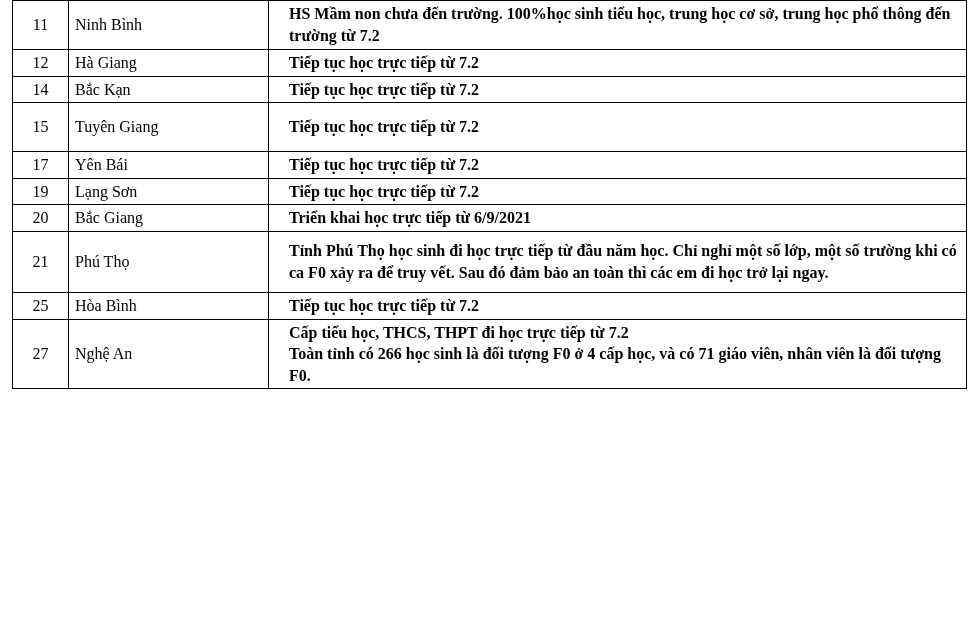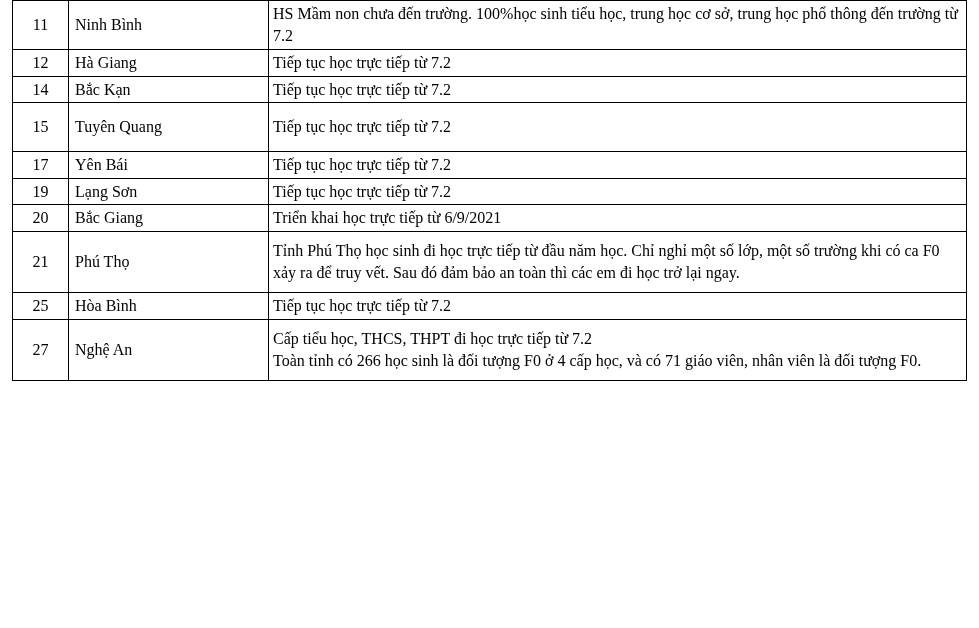--- a/index.html
+++ b/index.html
@@ -31,21 +31,22 @@
     border: 1px solid #000;
     padding: 2px 6px;
     vertical-align: middle;
     line-height: 1.35;
     font-size: 16px;
   }
   td.num {
     text-align: center;
   }
   td.desc {
-    padding-left: 4px;
+    padding-left: 20px;
+    font-weight: bold;
   }
   .tall td {
     height: 44px;
   }
   .taller td {
     height: 56px;
   }
   .cut {
     white-space: normal;
   }
@@ -71,21 +72,21 @@
           <td>Hà Giang</td>
           <td class="desc cut"> Tiếp tục học trực tiếp từ 7.2</td>
         </tr>
         <tr>
           <td class="num">14</td>
           <td>Bắc Kạn</td>
           <td class="desc cut"> Tiếp tục học trực tiếp từ 7.2</td>
         </tr>
         <tr class="tall">
           <td class="num">15</td>
-          <td>Tuyên Quang</td>
+          <td>Tuyên Giang</td>
           <td class="desc cut"> Tiếp tục học trực tiếp từ 7.2</td>
         </tr>
         <tr>
           <td class="num">17</td>
           <td>Yên Bái</td>
           <td class="desc cut"> Tiếp tục học trực tiếp từ 7.2</td>
         </tr>
         <tr>
           <td class="num">19</td>
           <td>Lạng Sơn</td>

